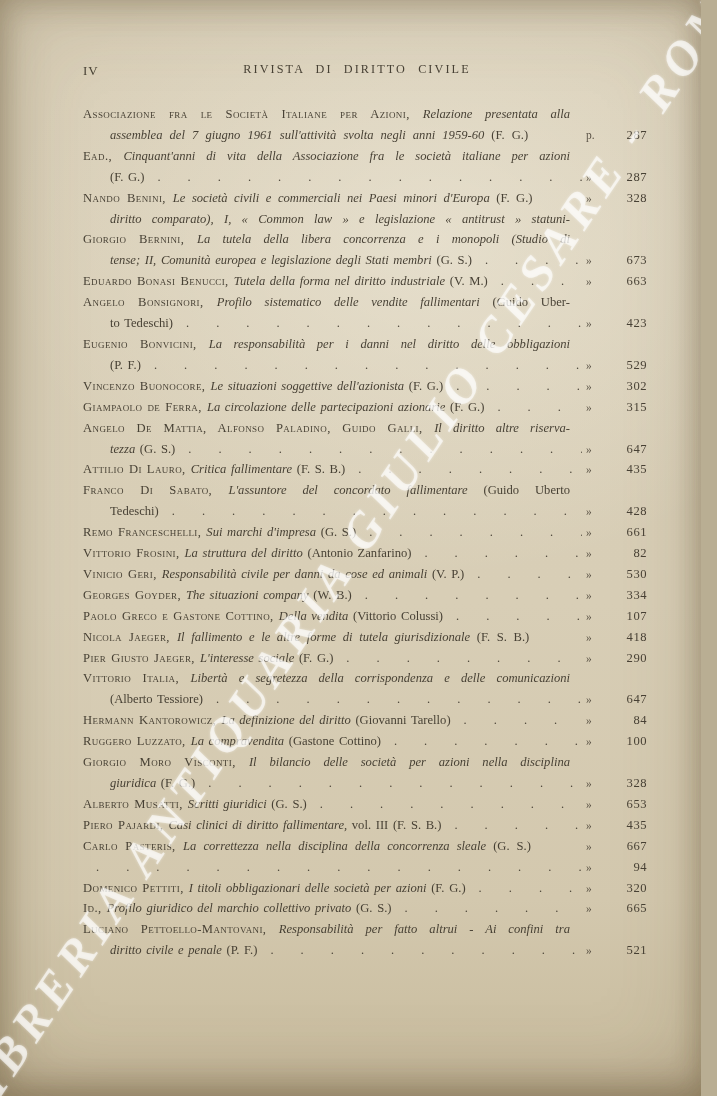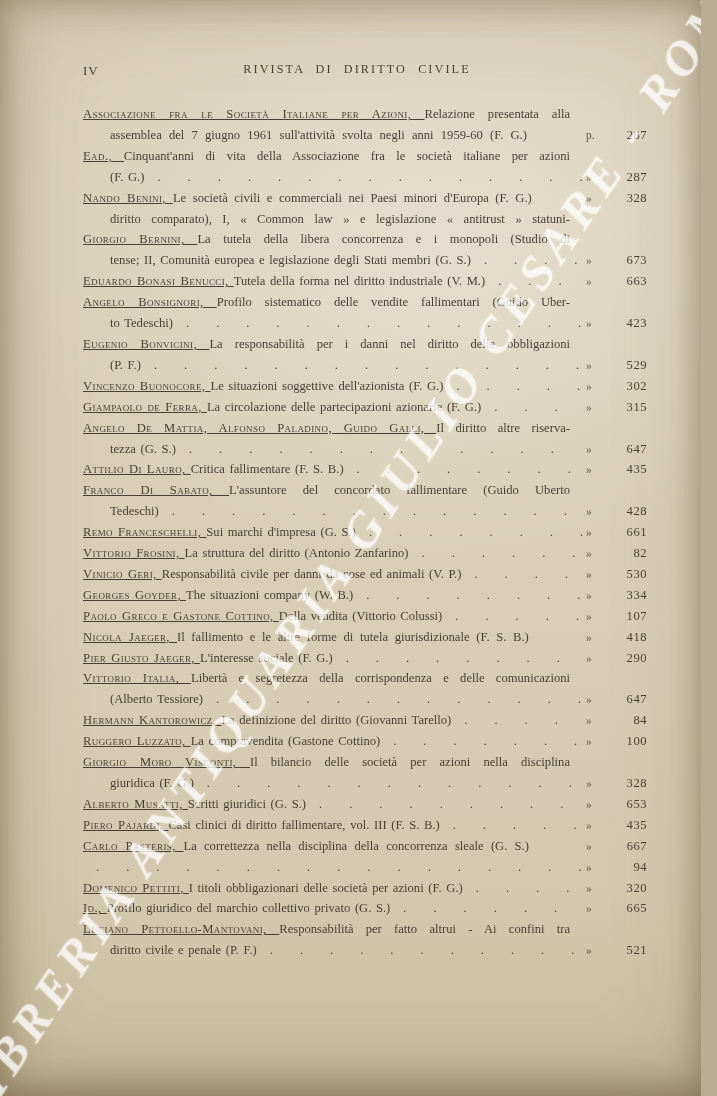--- a/index.html
+++ b/index.html
@@ -58,22 +58,22 @@
   }
   .line.last { display: flex; align-items: center; }
   .line.last .txt { white-space: normal; }
   .line.last.filled .txt {
     flex: 1 1 auto;
     text-align: justify;
     text-align-last: justify;
     margin-right: 14px;
   }
   .line.last.dotted .txt { flex: 0 1 auto; white-space: nowrap; }
-  .seg-sc { font-variant: small-caps; letter-spacing: 0.4px; text-decoration: underline; }
-  .seg-i  { }
+  .seg-sc { font-variant: small-caps; letter-spacing: 0.4px; }
+  .seg-i  { font-style: italic; }
   .seg-r  { font-style: normal; }
   .leader {
     flex: 1 1 0; min-width: 0;
     overflow: hidden; white-space: nowrap;
     letter-spacing: 27px;
     margin: 0 4px 0 13px;
     color: rgba(62, 55, 44, 0.88);
   }
   .ref {
     flex: 0 0 auto;

